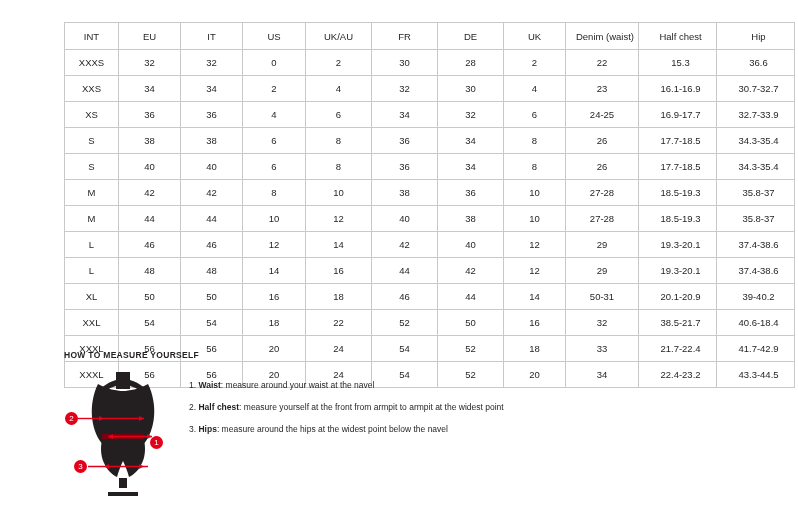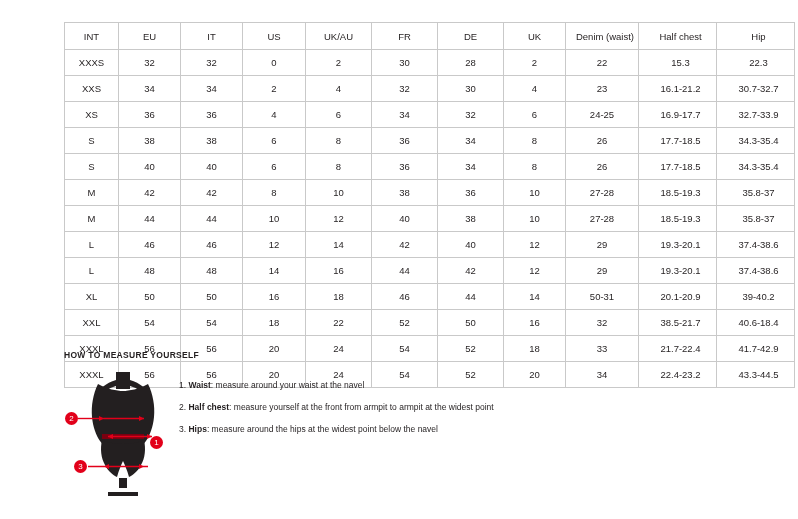--- a/index.html
+++ b/index.html
@@ -82,20 +82,21 @@
     display: flex;
     align-items: flex-start;
   }
   .figure-box {
     position: relative;
     width: 115px;
     height: 130px;
     flex: 0 0 115px;
   }
   .measure-list {
+    margin-left: 10px;
     padding-top: 14px;
   }
   .measure-item {
     font-size: 8.5px;
     color: #231f20;
     margin-bottom: 12px;
     line-height: 1.2;
   }
   .measure-item b {
     font-weight: bold;
@@ -163,33 +164,33 @@
           <td>XXXS</td>
           <td>32</td>
           <td>32</td>
           <td>0</td>
           <td>2</td>
           <td>30</td>
           <td>28</td>
           <td>2</td>
           <td>22</td>
           <td class="left-pad">15.3</td>
-          <td class="left-pad">22.3</td>
+          <td class="left-pad">36.6</td>
         </tr>
         <tr>
           <td>XXS</td>
           <td>34</td>
           <td>34</td>
           <td>2</td>
           <td>4</td>
           <td>32</td>
           <td>30</td>
           <td>4</td>
           <td>23</td>
-          <td class="left-pad">16.1-21.2</td>
+          <td class="left-pad">16.1-16.9</td>
           <td class="left-pad">30.7-32.7</td>
         </tr>
         <tr>
           <td>XS</td>
           <td>36</td>
           <td>36</td>
           <td>4</td>
           <td>6</td>
           <td>34</td>
           <td>32</td>

